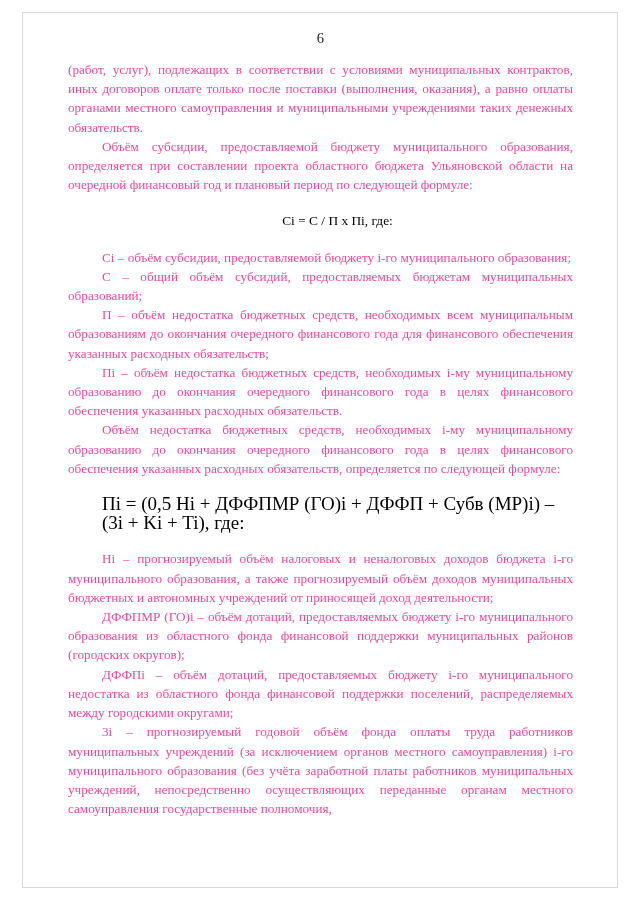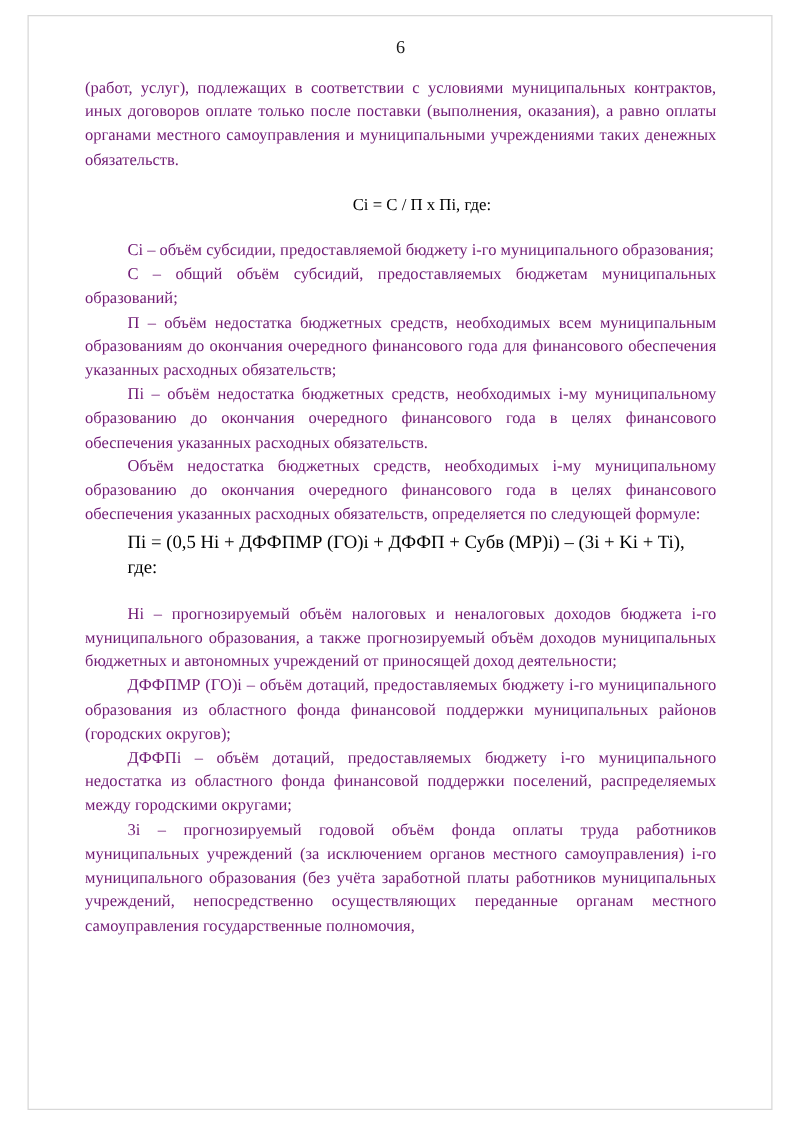--- a/index.html
+++ b/index.html
@@ -38,57 +38,58 @@
     text-align: center;
     font-size: 14.5px;
     color: #1a1a1a;
     margin-bottom: 13px;
     letter-spacing: 0.2px;
   }
   p.para {
     margin: 0;
     font-size: 13.2px;
     line-height: 19.2px;
-    color: #701a75;
+    color: #ec4899;
     text-align: justify;
     text-justify: inter-word;
     hyphens: none;
   }
   p.indent {
     text-indent: 34px;
   }
   p.formula {
     text-align: center;
     text-indent: 0;
     margin-top: 17px;
     margin-bottom: 17px;
     padding-left: 34px;
     font-size: 13.4px;
     line-height: 19.2px;
   }
   p.formula-wide {
     text-align: left;
     text-indent: 0;
-    margin-top: 5px;
+    margin-top: 16px;
     margin-bottom: 17px;
     padding-left: 34px;
-    font-size: 15px;
+    font-size: 19px;
     line-height: 19.2px;
   }
 </style>
 </head>
 <body>
 
 <div class="page">
   <div class="page-frame"></div>
   <div class="content">
 
     <div class="page-number">6</div>
 
     <p class="para">(работ, услуг), подлежащих в соответствии с условиями муниципальных контрактов, иных договоров оплате только после поставки (выполнения, оказания), а равно оплаты органами местного самоуправления и муниципальными учреждениями таких денежных обязательств.</p>
+    <p class="para indent">Объём субсидии, предоставляемой бюджету муниципального образования, определяется при составлении проекта областного бюджета Ульяновской области на очередной финансовый год и плановый период по следующей формуле:</p>
 
     <p class="formula">Ci = C / П х Пi, где:</p>
 
     <p class="para indent">Ci – объём субсидии, предоставляемой бюджету i-го муниципального образования;</p>
     <p class="para indent">С – общий объём субсидий, предоставляемых бюджетам муниципальных образований;</p>
     <p class="para indent">П – объём недостатка бюджетных средств, необходимых всем муниципальным образованиям до окончания очередного финансового года для финансового обеспечения указанных расходных обязательств;</p>
     <p class="para indent">Пi – объём недостатка бюджетных средств, необходимых i-му муниципальному образованию до окончания очередного финансового года в целях финансового обеспечения указанных расходных обязательств.</p>
     <p class="para indent">Объём недостатка бюджетных средств, необходимых i-му муниципальному образованию до окончания очередного финансового года в целях финансового обеспечения указанных расходных обязательств, определяется по следующей формуле:</p>
 
     <p class="formula-wide">Пi = (0,5 Hi + ДФФПМР (ГО)i + ДФФП + Субв (МР)i) – (3i + Ki + Ti), где:</p>

